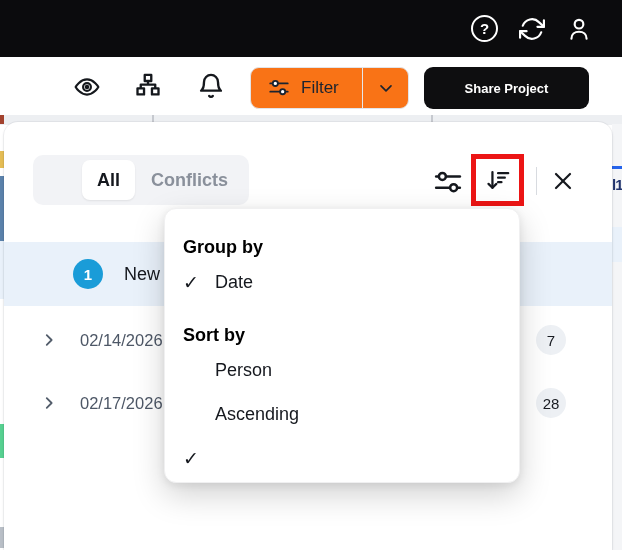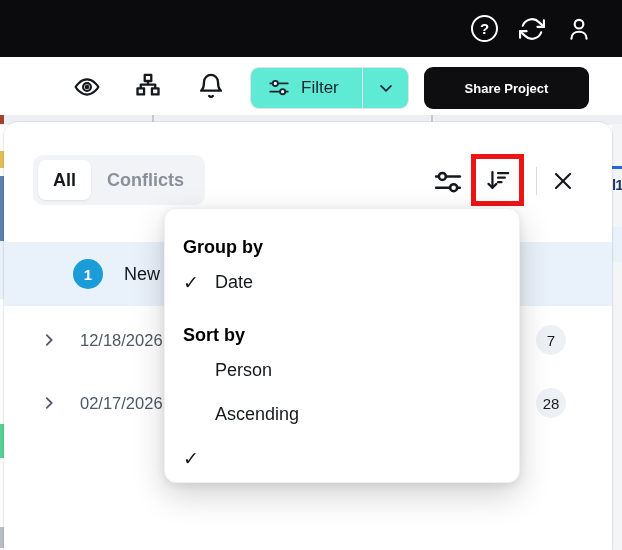--- a/index.html
+++ b/index.html
@@ -24,21 +24,21 @@
 
   
   .toolbar { position:absolute; left:0; top:57px; width:622px; height:58px; background:#fff; }
   .tb-icon { position:absolute; color:#15181d; }
   .eye-i  { left:71px;  top:17px; }
   .org-i  { left:134px; top:14px; }
   .bell-i { left:197px; top:14px; }
 
   .filter-btn {
     position:absolute; left:250px; top:10px; width:159px; height:42px;
-    background:#5eead4; border:1px solid #e2e4e8; border-radius:9px;
+    background:#f97316; border:1px solid #e2e4e8; border-radius:9px;
     display:flex; align-items:center; color:#1b2430;
   }
   .filter-main { display:flex; align-items:center; gap:11px; padding-left:17px; flex:1; }
   .filter-label { font-size:17px; font-weight:500; color:#1b2430; }
   .filter-caret {
     width:46px; height:100%; border-left:1px solid #e6e8eb;
     display:flex; align-items:center; justify-content:center; color:#1b2430;
   }
   .share-btn {
     position:absolute; left:424px; top:10px; width:165px; height:42px;
@@ -75,21 +75,21 @@
   }
 
   .tabs {
     position:absolute; left:29px; top:33px; height:50px;
     background:#f2f3f6; border-radius:10px;
     display:inline-flex; align-items:center; padding:0 5px;
   }
   .tab-selected {
     height:40px; padding:0 15px; background:#fff; border-radius:8px;
     font-size:18px; font-weight:bold; color:#15181e;
-    display:flex; align-items:center; box-shadow:0 1px 2px rgba(0,0,0,.08);
+    display:flex; align-items:center; box-shadow:0 1px 2px rgba(0,0,0,.08);margin-left:44px;
   }
   .tab-plain {
     padding:0 16px; font-size:18px; font-weight:600; color:#8a909b;
     display:flex; align-items:center;
   }
 
   .hdr-sliders { position:absolute; left:429px; top:45px; color:#15181e; }
   .red-box {
     position:absolute; left:467px; top:32px; width:53px; height:52px;
     border:5px solid #ec1515; background:#fff;
@@ -259,21 +259,21 @@
       <div class="badge-blue">1</div>
       <div class="row-new-label">New</div>
     </div>
 
     <div class="group-row gr-2">
       <span class="gr-chevron">
         <svg width="18" height="18" viewBox="0 0 24 24" fill="none" stroke="currentColor" stroke-width="2.4" stroke-linecap="round" stroke-linejoin="round">
           <polyline points="9 5.5 15.5 12 9 18.5"></polyline>
         </svg>
       </span>
-      <span class="gr-date">12/18/2026</span>
+      <span class="gr-date">02/14/2026</span>
       <span class="gr-count">7</span>
     </div>
 
     <div class="group-row gr-3">
       <span class="gr-chevron">
         <svg width="18" height="18" viewBox="0 0 24 24" fill="none" stroke="currentColor" stroke-width="2.4" stroke-linecap="round" stroke-linejoin="round">
           <polyline points="9 5.5 15.5 12 9 18.5"></polyline>
         </svg>
       </span>
       <span class="gr-date">02/17/2026</span>

